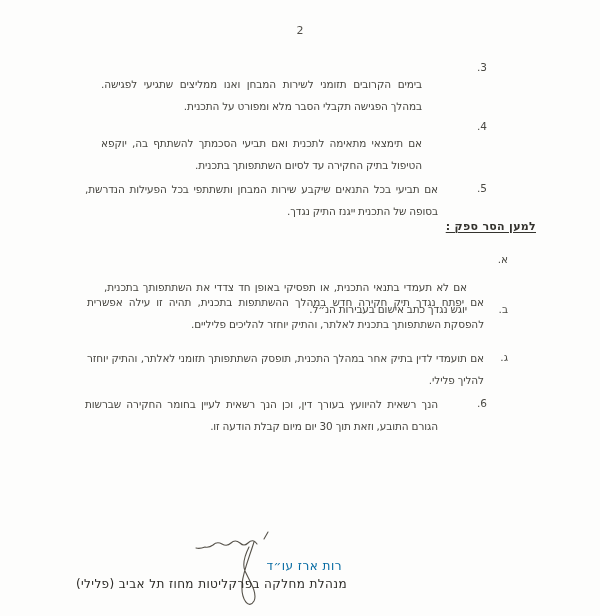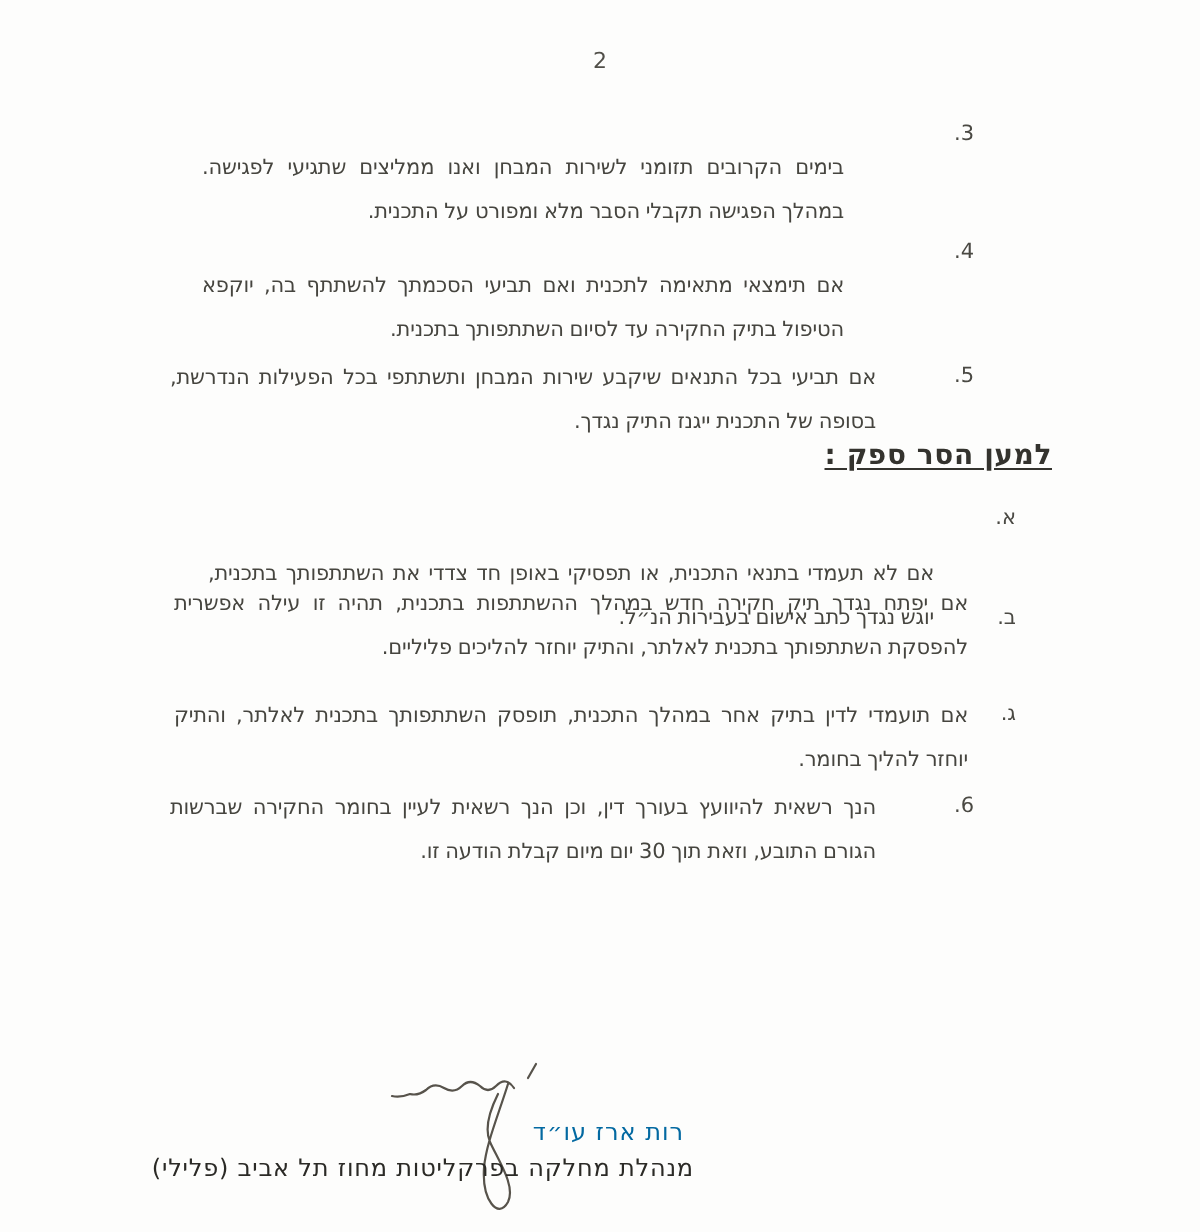--- a/index.html
+++ b/index.html
@@ -19,22 +19,22 @@
     letter-spacing:-0.1px; word-spacing:-0.3px;
   }
   .num-text { left:85px; right:162px; }
   .let-text { left:87px; right:116px; }
   .marker {
     position:absolute; direction:rtl; font-size:10.5px; color:#4a4943;
   }
   .num-marker { right:113px; }
   .let-marker { right:92px; }
   .heading {
-    position:absolute; top:220px; right:74px; direction:rtl;
-    font-size:14px; font-weight:bold; color:#34332e;
+    position:absolute; top:220px; right:64px; direction:rtl;
+    font-size:11px; font-weight:bold; color:#34332e;
     text-decoration:underline; text-underline-offset:2px;
     letter-spacing:0.3px; white-space:nowrap;margin-left:44px;
   }
   .sig-name {
     position:absolute; top:559px; right:258px; direction:rtl;
     font-size:12px; letter-spacing:0.5px; color:#0369a1; white-space:nowrap;
   }
   .sig-title {
     position:absolute; top:577px; right:253px; direction:rtl;
     font-size:12px; letter-spacing:0.4px; color:#2b2a26; white-space:nowrap;
@@ -57,21 +57,21 @@
 
 <div class="heading">למען הסר ספק :</div>
 
 <span class="marker let-marker" style="top:253px">א.</span>
 <p class="para let-text" style="top:260px; margin:17px">אם לא תעמדי בתנאי התכנית, או תפסיקי באופן חד צדדי את השתתפותך בתכנית, יוגש נגדך כתב אישום בעבירות הנ״ל.</p>
 
 <span class="marker let-marker" style="top:303px">ב.</span>
 <p class="para let-text" style="top:292px; margin:0">אם יפתח נגדך תיק חקירה חדש במהלך ההשתתפות בתכנית, תהיה זו עילה אפשרית להפסקת השתתפותך בתכנית לאלתר, והתיק יוחזר להליכים פליליים.</p>
 
 <span class="marker let-marker" style="top:351px">ג.</span>
-<p class="para let-text" style="top:348px; margin:0">אם תועמדי לדין בתיק אחר במהלך התכנית, תופסק השתתפותך בתכנית לאלתר, והתיק יוחזר להליך בחומר.</p>
+<p class="para let-text" style="top:348px; margin:0">אם תועמדי לדין בתיק אחר במהלך התכנית, תופסק השתתפותך תזומני לאלתר, והתיק יוחזר להליך פלילי.</p>
 
 <span class="marker num-marker" style="top:397px">6.</span>
 <p class="para num-text" style="top:394px; margin:0">הנך רשאית להיוועץ בעורך דין, וכן הנך רשאית לעיין בחומר החקירה שברשות הגורם התובע, וזאת תוך 30 יום מיום קבלת הודעה זו.</p>
 
 <svg class="sig-svg" width="110" height="86" viewBox="0 0 110 86" aria-hidden="true">
   <g fill="none" stroke="#57534b" stroke-width="1.1" stroke-linecap="round" stroke-linejoin="round">
     <path d="M86 9 l4 -7"></path>
     <path d="M79 14 q-4 -6 -9 -1 q-4 4 -8 0 q-5 -4 -9 0 q-4 4 -9 1 q-5 -3 -9 1 q-4 3 -8 2 q-5 2 -9 1"></path>
     <path d="M76 12 C 71 28, 65 42, 64 54 C 63 70, 71 80, 76 71 C 80 63, 71 50, 67 41 C 64 34, 67 25, 71 17"></path>
   </g>

